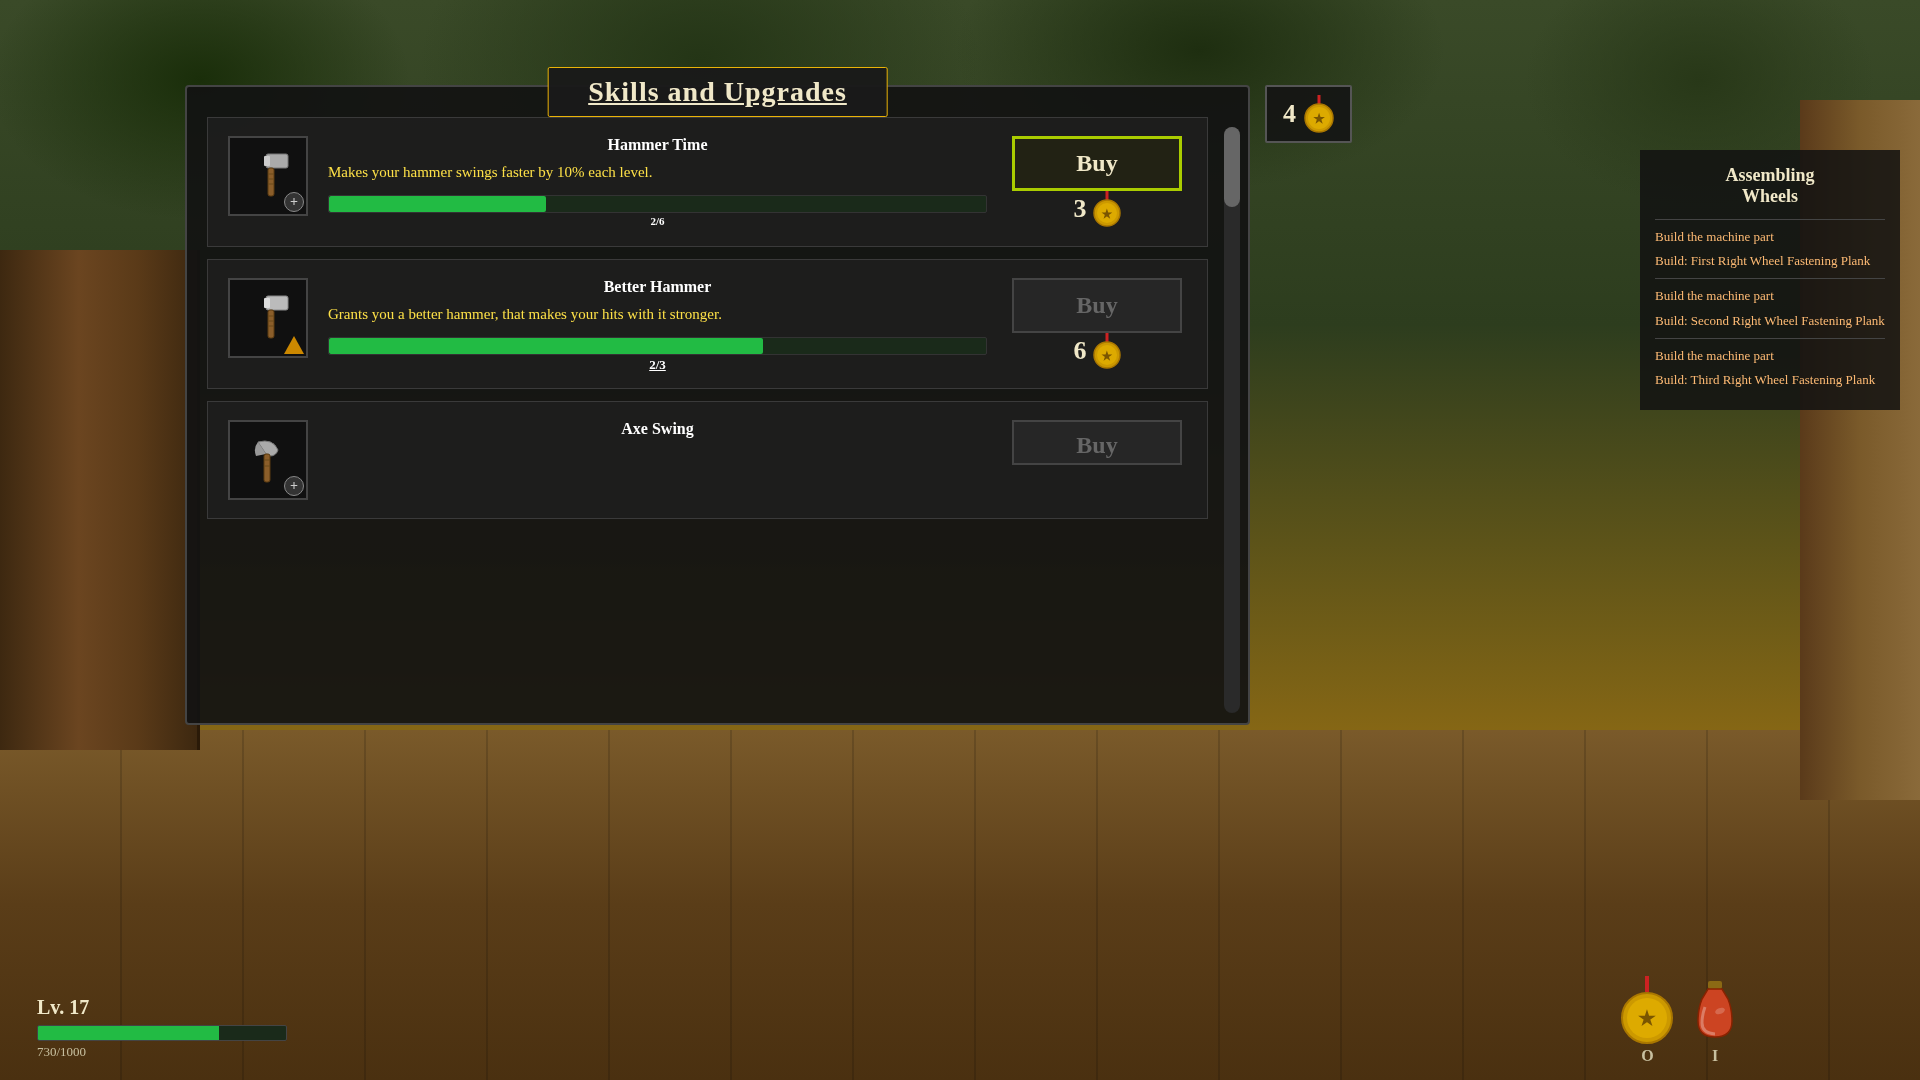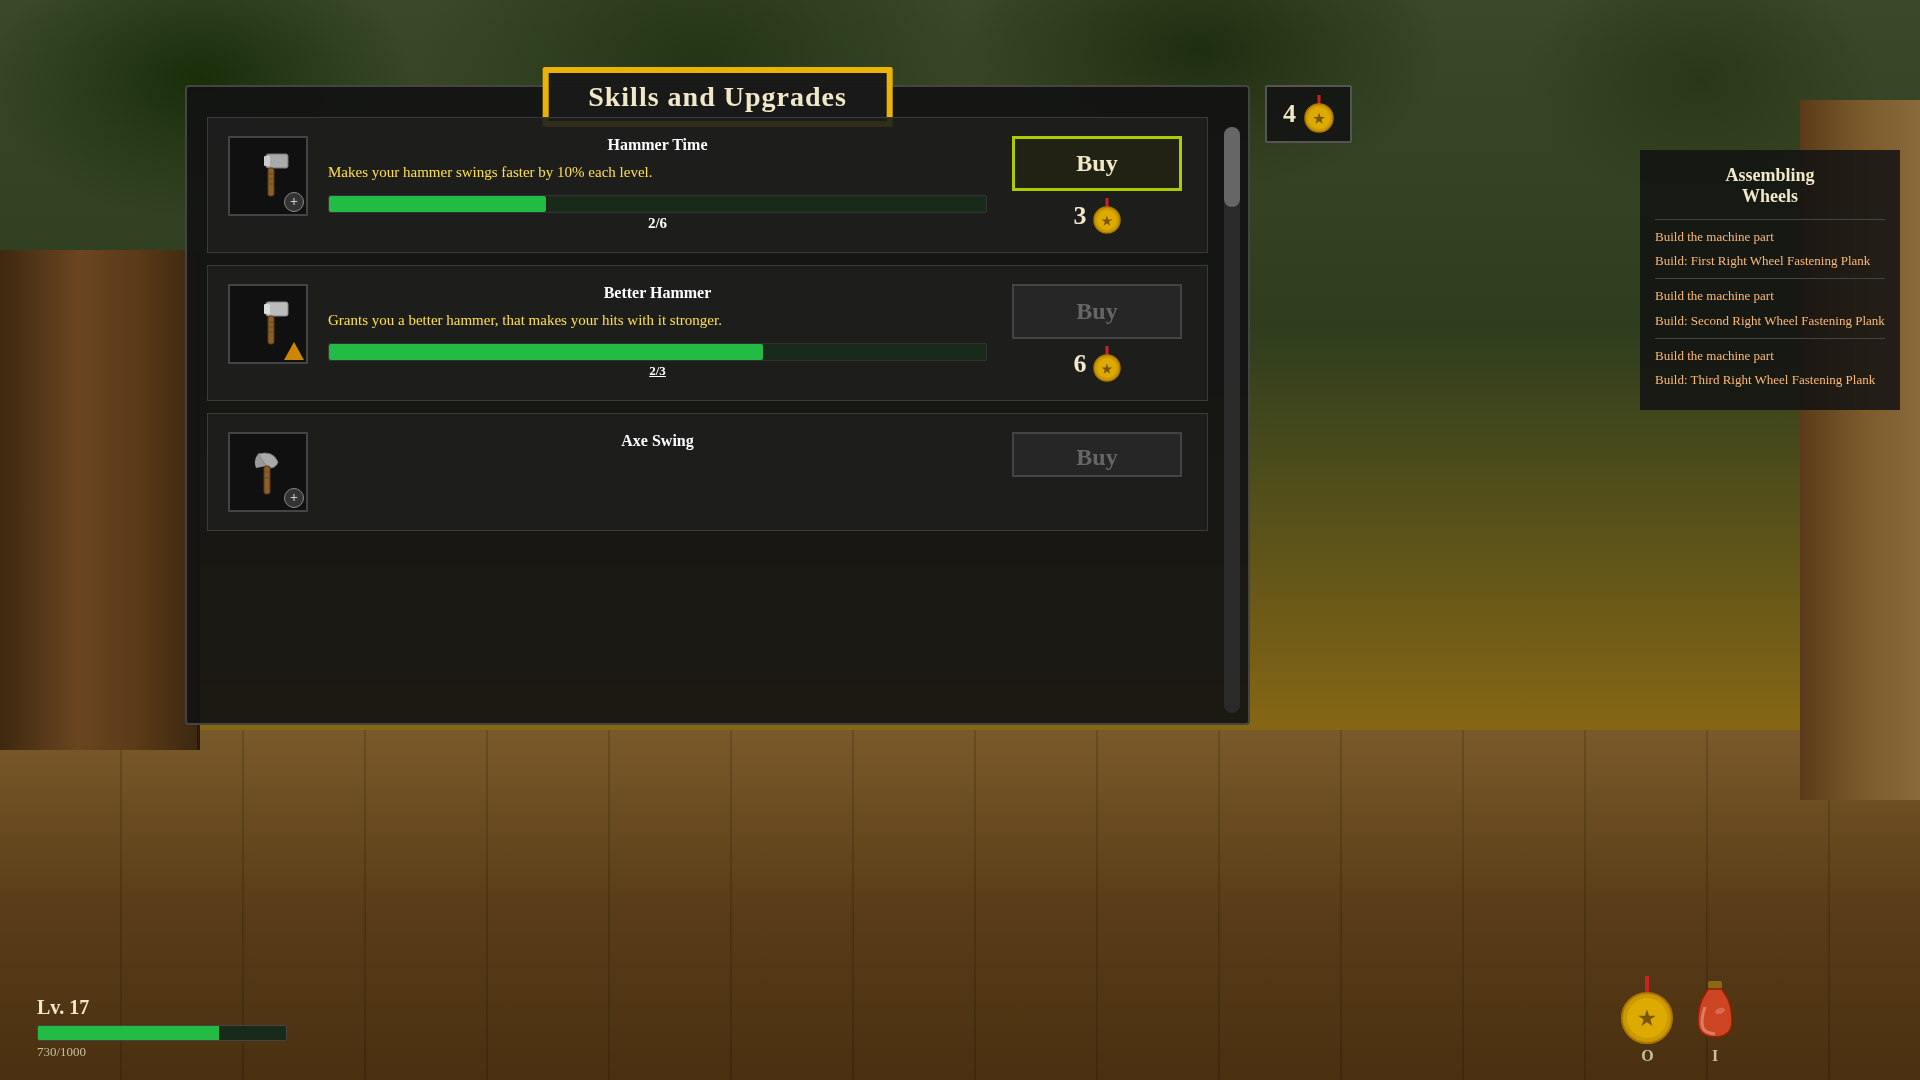--- a/index.html
+++ b/index.html
@@ -96,28 +96,29 @@
       border: 2px solid #444;
       border-radius: 4px;
     }
 
     .skills-title {
       position: absolute;
       top: -20px;
       left: 50%;
       transform: translateX(-50%);
       background: rgba(25, 25, 25, 0.95);
-      border: 6px solid #eab308;
+      border: 1px solid #eab308;
       padding: 8px 40px;
       color: #f0e8c8;
       font-size: 28px;
       font-weight: bold;
       letter-spacing: 1px;
       white-space: nowrap;
       border-radius: 2px;
+      text-decoration: underline;
     }
 
     
     .currency-display {
       position: absolute;
       top: 85px;
       left: calc(185px + 1065px + 15px);
       background: rgba(20, 20, 20, 0.9);
       border: 2px solid #555;
       padding: 8px 16px;
@@ -235,21 +236,21 @@
       font-size: 13px;
       font-weight: bold;
       top: 50%;
       transform: translate(-50%, -50%);
     }
 
     .skill-right {
       display: flex;
       flex-direction: column;
       align-items: center;
-      gap: 7px;
+      gap: 0;
       width: 180px;
       flex-shrink: 0;
     }
 
     .buy-btn {
       width: 170px;
       height: 55px;
       background: rgba(40, 40, 40, 0.9);
       border: 2px solid #888;
       color: #f0e8c8;
@@ -437,21 +438,21 @@
           <div class="plus-badge">+</div>
         </div>
         <div class="skill-info">
           <div class="skill-name">Hammer Time</div>
           <div class="skill-desc">Makes your hammer swings faster by 10% each level.</div>
           <div class="progress-container">
             <div class="progress-wrapper">
               <div class="progress-bar-bg">
                 <div class="progress-bar-fill" style="width: 33%;"></div>
               </div>
-              <span class="progress-label" style="position:relative;top:auto;left:auto;transform:none;text-align:center;display:block;margin-top:2px;color:#fff;font-size:15px;font-weight:bold;">2/6</span>
+              <span class="progress-label" style="position:relative;top:auto;left:auto;transform:none;text-align:center;display:block;margin-top:2px;color:#fff;font-size:11px;font-weight:bold;">2/6</span>
             </div>
           </div>
         </div>
         <div class="skill-right">
           <div class="buy-btn active">Buy</div>
           <div class="cost-display">
             <span class="cost-amount">3</span>
             <svg width="28" height="36" viewBox="0 0 28 36">
               <line x1="14" y1="0" x2="14" y2="10" stroke="#cc2222" stroke-width="3"></line>
               <circle cx="14" cy="22" r="13" fill="#cc9900" stroke="#aa7700" stroke-width="1.5"></circle>

